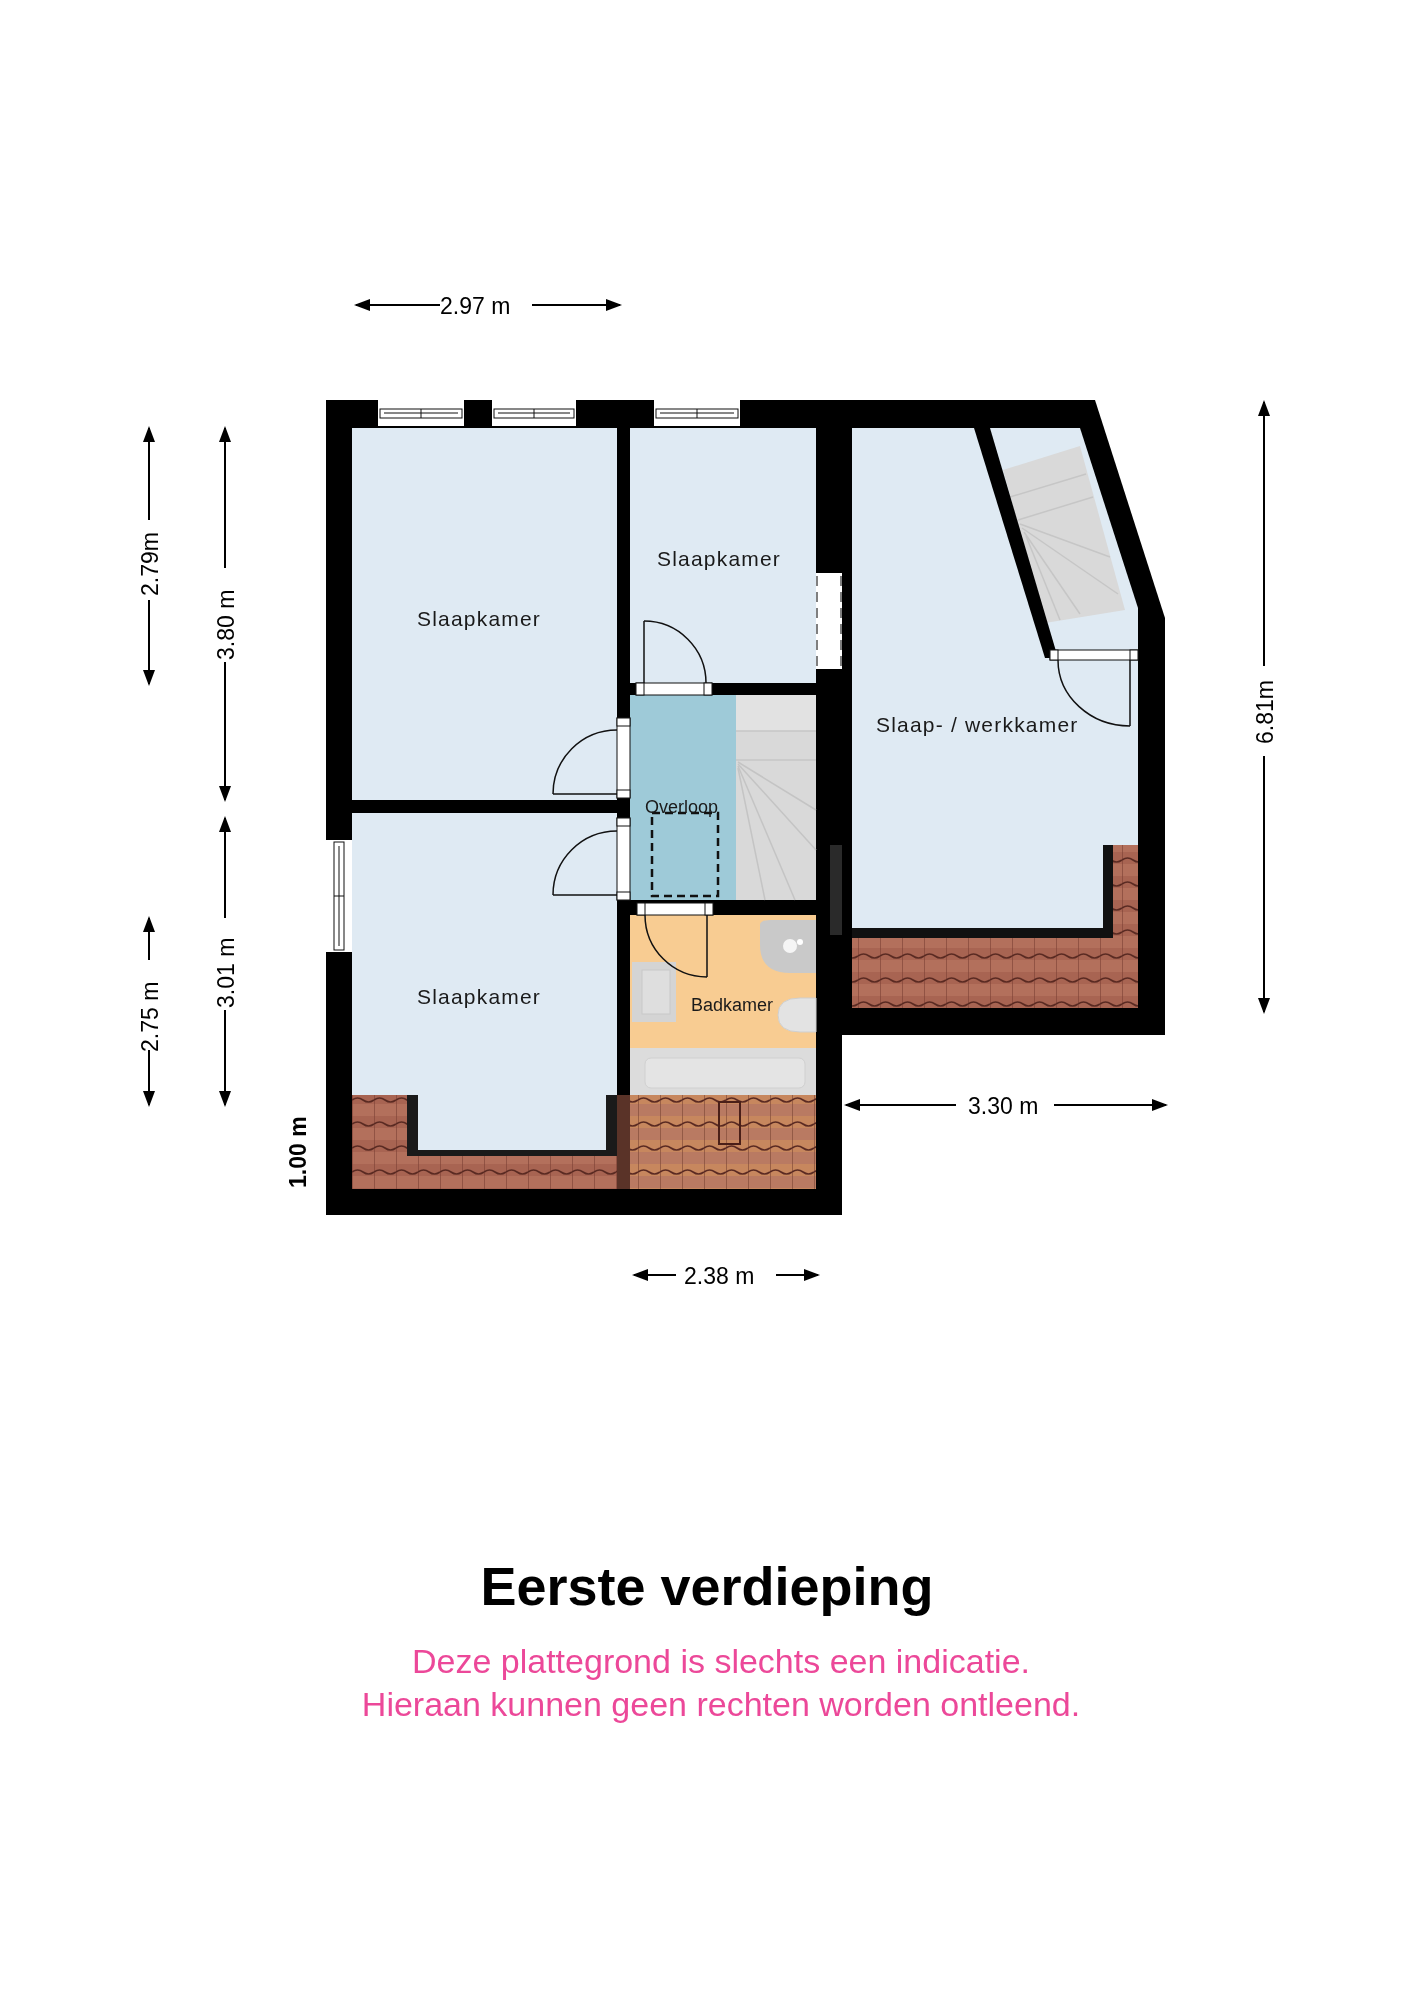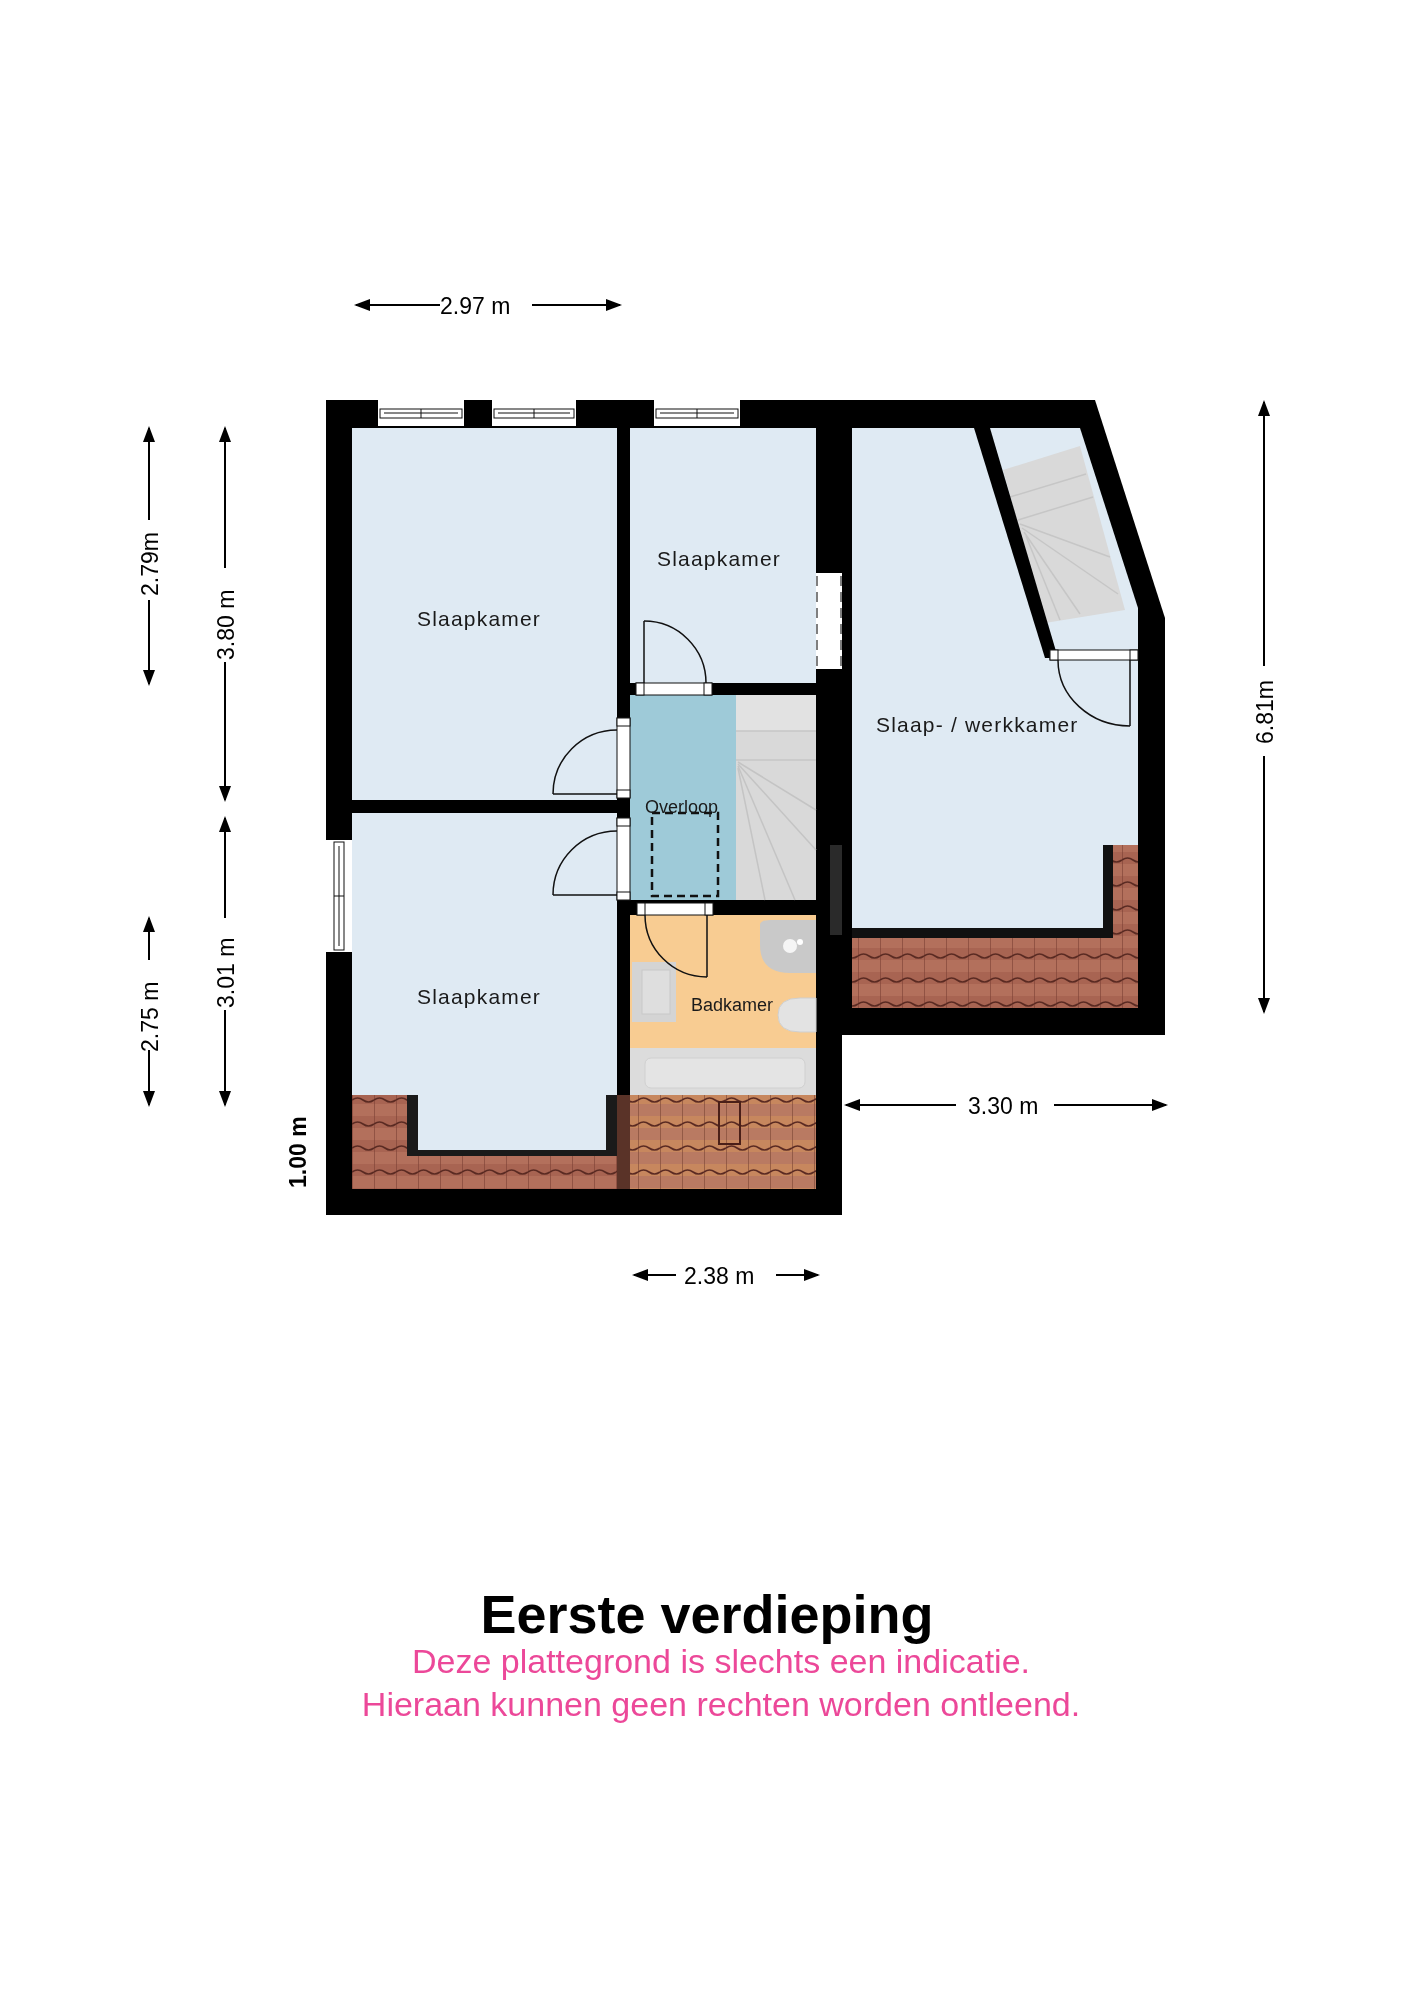--- a/index.html
+++ b/index.html
@@ -1,21 +1,21 @@
 <!DOCTYPE html>
 <html><head>
 <meta charset="utf-8">
 <style>
   html,body{margin:0;padding:0;background:#ffffff;}
   body{width:1414px;height:2000px;position:relative;overflow:hidden;font-family:"Liberation Sans",sans-serif;color:#111;}
   #plan{position:absolute;left:0;top:0;width:1414px;height:2000px;}
   .room-label{font-family:"Liberation Sans",sans-serif;font-size:21px;letter-spacing:1.2px;fill:#1a1a1a;}
   .room-label-sm{font-family:"Liberation Sans",sans-serif;font-size:18px;fill:#1a1a1a;}
   .dim-label{font-family:"Liberation Sans",sans-serif;font-size:23px;fill:#000;}
-  .title{position:absolute;left:0;width:1414px;top:1555px;text-align:center;font-family:"Liberation Sans",sans-serif;font-weight:bold;font-size:54px;color:#000;margin-top:28px;}
+  .title{position:absolute;left:0;width:1414px;top:1555px;text-align:center;font-family:"Liberation Sans",sans-serif;font-weight:bold;font-size:54px;color:#000;}
   .subtitle{position:absolute;left:14px;width:1414px;text-align:center;font-family:Liberation Sans, sans-serif;font-size:34px;color:#ec4899;line-height:42px;}
   .sub1{top:1640px;}
   .sub2{top:1683px;}
 </style>
 </head>
 <body>
 
 <svg id="plan" viewBox="0 0 1414 2000" xmlns="http://www.w3.org/2000/svg">
   <defs>
     <pattern id="tiles" x="0" y="0" width="22" height="24" patternUnits="userSpaceOnUse">

